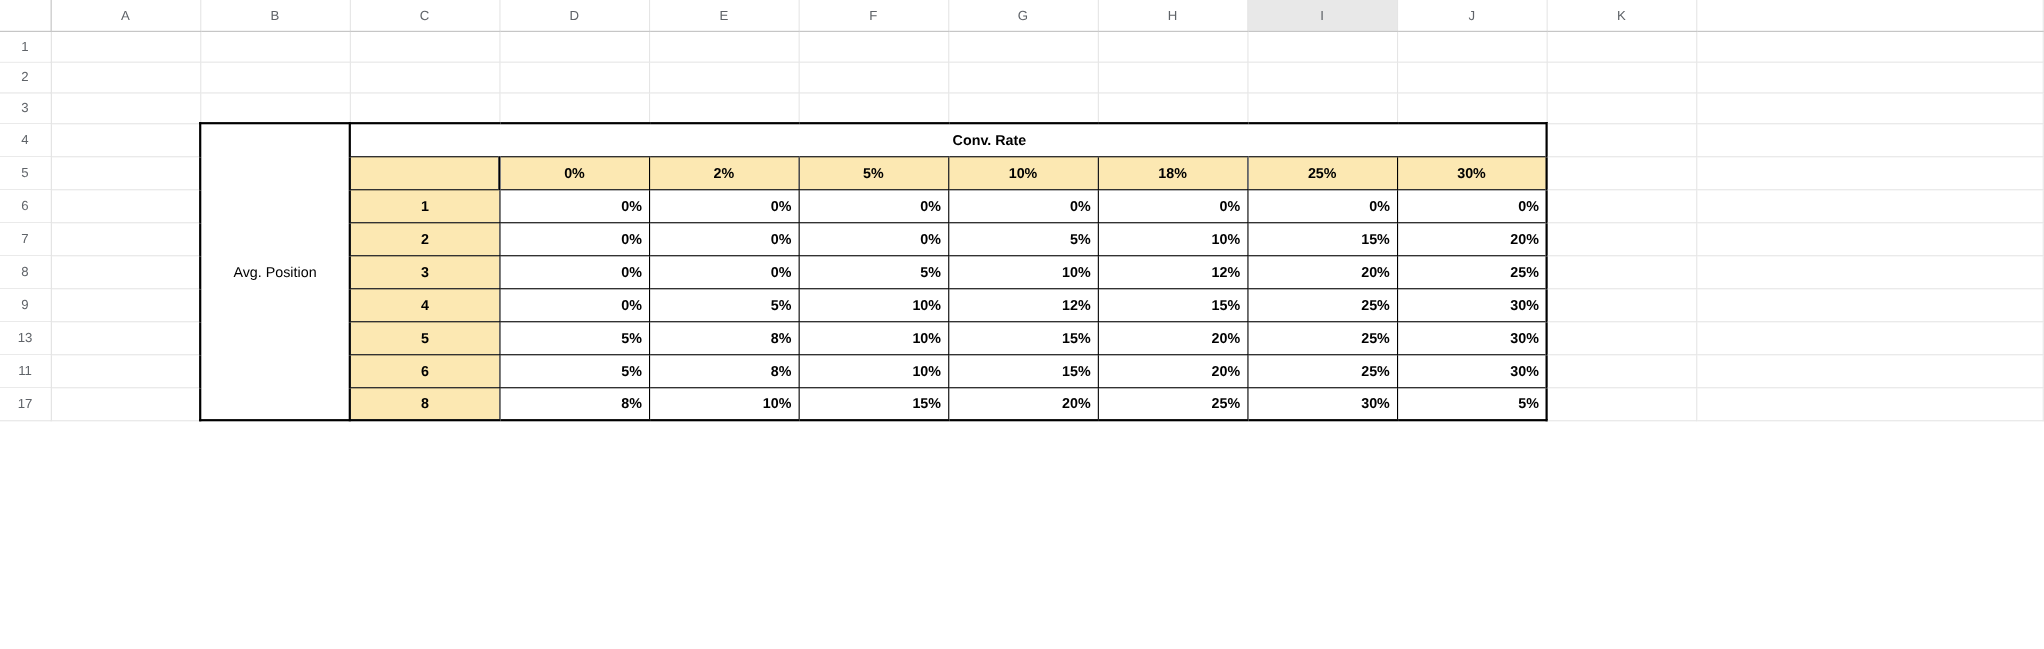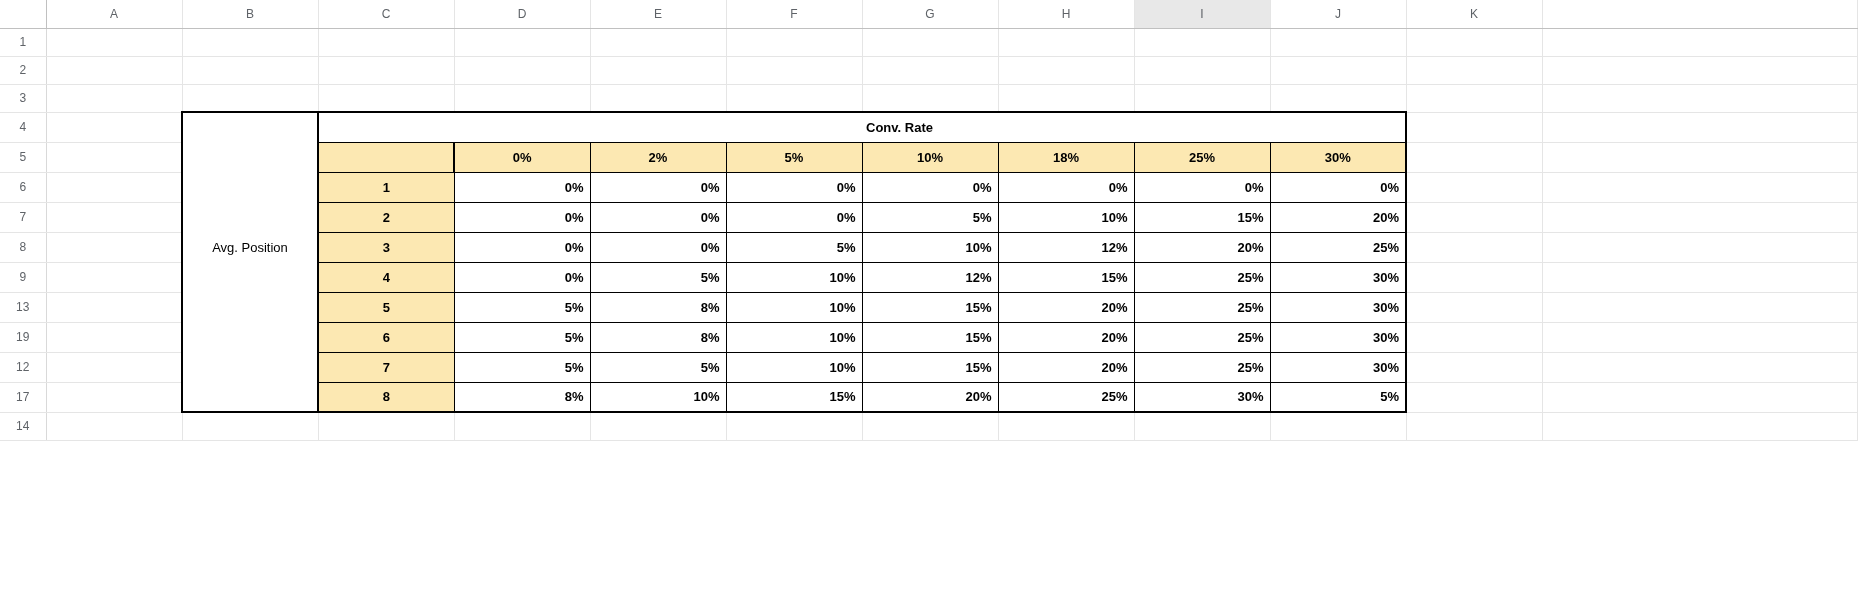--- a/index.html
+++ b/index.html
@@ -264,41 +264,26 @@
           <td class="cell right bold" style="border-right: 1px solid rgb(0, 0, 0); border-bottom: 1px solid rgb(0, 0, 0); padding-right: 6px; height: 30px;">8%</td>
           <td class="cell right bold" style="border-right: 1px solid rgb(0, 0, 0); border-bottom: 1px solid rgb(0, 0, 0); padding-right: 6px; height: 30px;">10%</td>
           <td class="cell right bold" style="border-right: 1px solid rgb(0, 0, 0); border-bottom: 1px solid rgb(0, 0, 0); padding-right: 6px; height: 30px;">15%</td>
           <td class="cell right bold" style="border-right: 1px solid rgb(0, 0, 0); border-bottom: 1px solid rgb(0, 0, 0); padding-right: 6px; height: 30px;">20%</td>
           <td class="cell right bold" style="border-right: 1px solid rgb(0, 0, 0); border-bottom: 1px solid rgb(0, 0, 0); padding-right: 6px; height: 30px;">25%</td>
           <td class="cell right bold" style="border-right: 2px solid rgb(0, 0, 0); border-bottom: 1px solid rgb(0, 0, 0); padding-right: 6px; height: 30px;">30%</td>
           <td class="cell" style="height: 30px;"></td>
           <td class="cell"></td>
         </tr>
         <tr>
-          <th class="rowhdr">19</th>
+          <th class="rowhdr">11</th>
           <td class="cell" style="height: 30px;"></td>
           <td class="cell blk-border-l blk-border-r" style="border-bottom: none; height: 30px;"></td>
           <td class="cell cream center bold" style="border-right: 1px solid rgb(0, 0, 0); border-bottom: 1px solid rgb(0, 0, 0); height: 30px;">6</td>
           <td class="cell right bold" style="border-right: 1px solid rgb(0, 0, 0); border-bottom: 1px solid rgb(0, 0, 0); padding-right: 6px; height: 30px;">5%</td>
           <td class="cell right bold" style="border-right: 1px solid rgb(0, 0, 0); border-bottom: 1px solid rgb(0, 0, 0); padding-right: 6px; height: 30px;">8%</td>
-          <td class="cell right bold" style="border-right: 1px solid rgb(0, 0, 0); border-bottom: 1px solid rgb(0, 0, 0); padding-right: 6px; height: 30px;">10%</td>
-          <td class="cell right bold" style="border-right: 1px solid rgb(0, 0, 0); border-bottom: 1px solid rgb(0, 0, 0); padding-right: 6px; height: 30px;">15%</td>
-          <td class="cell right bold" style="border-right: 1px solid rgb(0, 0, 0); border-bottom: 1px solid rgb(0, 0, 0); padding-right: 6px; height: 30px;">20%</td>
-          <td class="cell right bold" style="border-right: 1px solid rgb(0, 0, 0); border-bottom: 1px solid rgb(0, 0, 0); padding-right: 6px; height: 30px;">25%</td>
-          <td class="cell right bold" style="border-right: 2px solid rgb(0, 0, 0); border-bottom: 1px solid rgb(0, 0, 0); padding-right: 6px; height: 30px;">30%</td>
-          <td class="cell" style="height: 30px;"></td>
-          <td class="cell"></td>
-        </tr>
-        <tr>
-          <th class="rowhdr">12</th>
-          <td class="cell" style="height: 30px;"></td>
-          <td class="cell blk-border-l blk-border-r" style="border-bottom: none; height: 30px;"></td>
-          <td class="cell cream center bold" style="border-right: 1px solid rgb(0, 0, 0); border-bottom: 1px solid rgb(0, 0, 0); height: 30px;">7</td>
-          <td class="cell right bold" style="border-right: 1px solid rgb(0, 0, 0); border-bottom: 1px solid rgb(0, 0, 0); padding-right: 6px; height: 30px;">5%</td>
-          <td class="cell right bold" style="border-right: 1px solid rgb(0, 0, 0); border-bottom: 1px solid rgb(0, 0, 0); padding-right: 6px; height: 30px;">5%</td>
           <td class="cell right bold" style="border-right: 1px solid rgb(0, 0, 0); border-bottom: 1px solid rgb(0, 0, 0); padding-right: 6px; height: 30px;">10%</td>
           <td class="cell right bold" style="border-right: 1px solid rgb(0, 0, 0); border-bottom: 1px solid rgb(0, 0, 0); padding-right: 6px; height: 30px;">15%</td>
           <td class="cell right bold" style="border-right: 1px solid rgb(0, 0, 0); border-bottom: 1px solid rgb(0, 0, 0); padding-right: 6px; height: 30px;">20%</td>
           <td class="cell right bold" style="border-right: 1px solid rgb(0, 0, 0); border-bottom: 1px solid rgb(0, 0, 0); padding-right: 6px; height: 30px;">25%</td>
           <td class="cell right bold" style="border-right: 2px solid rgb(0, 0, 0); border-bottom: 1px solid rgb(0, 0, 0); padding-right: 6px; height: 30px;">30%</td>
           <td class="cell" style="height: 30px;"></td>
           <td class="cell"></td>
         </tr>
         <tr>
           <th class="rowhdr">17</th>
@@ -308,30 +293,15 @@
           <td class="cell right bold" style="border-right: 1px solid rgb(0, 0, 0); border-bottom: 2px solid rgb(0, 0, 0); padding-right: 6px; height: 30px;">8%</td>
           <td class="cell right bold" style="border-right: 1px solid rgb(0, 0, 0); border-bottom: 2px solid rgb(0, 0, 0); padding-right: 6px; height: 30px;">10%</td>
           <td class="cell right bold" style="border-right: 1px solid rgb(0, 0, 0); border-bottom: 2px solid rgb(0, 0, 0); padding-right: 6px; height: 30px;">15%</td>
           <td class="cell right bold" style="border-right: 1px solid rgb(0, 0, 0); border-bottom: 2px solid rgb(0, 0, 0); padding-right: 6px; height: 30px;">20%</td>
           <td class="cell right bold" style="border-right: 1px solid rgb(0, 0, 0); border-bottom: 2px solid rgb(0, 0, 0); padding-right: 6px; height: 30px;">25%</td>
           <td class="cell right bold" style="border-right: 1px solid rgb(0, 0, 0); border-bottom: 2px solid rgb(0, 0, 0); padding-right: 6px; height: 30px;">30%</td>
           <td class="cell right bold" style="border-right: 2px solid rgb(0, 0, 0); border-bottom: 2px solid rgb(0, 0, 0); padding-right: 6px; height: 30px;">5%</td>
           <td class="cell" style="height: 30px;"></td>
           <td class="cell"></td>
         </tr>
-        <tr>
-          <th class="rowhdr">14</th>
-          <td class="cell"></td>
-          <td class="cell"></td>
-          <td class="cell"></td>
-          <td class="cell"></td>
-          <td class="cell"></td>
-          <td class="cell"></td>
-          <td class="cell"></td>
-          <td class="cell"></td>
-          <td class="cell"></td>
-          <td class="cell"></td>
-          <td class="cell"></td>
-          <td class="cell"></td>
-        </tr>
       </tbody>
     </table>
 </div>
 
 </body></html>

